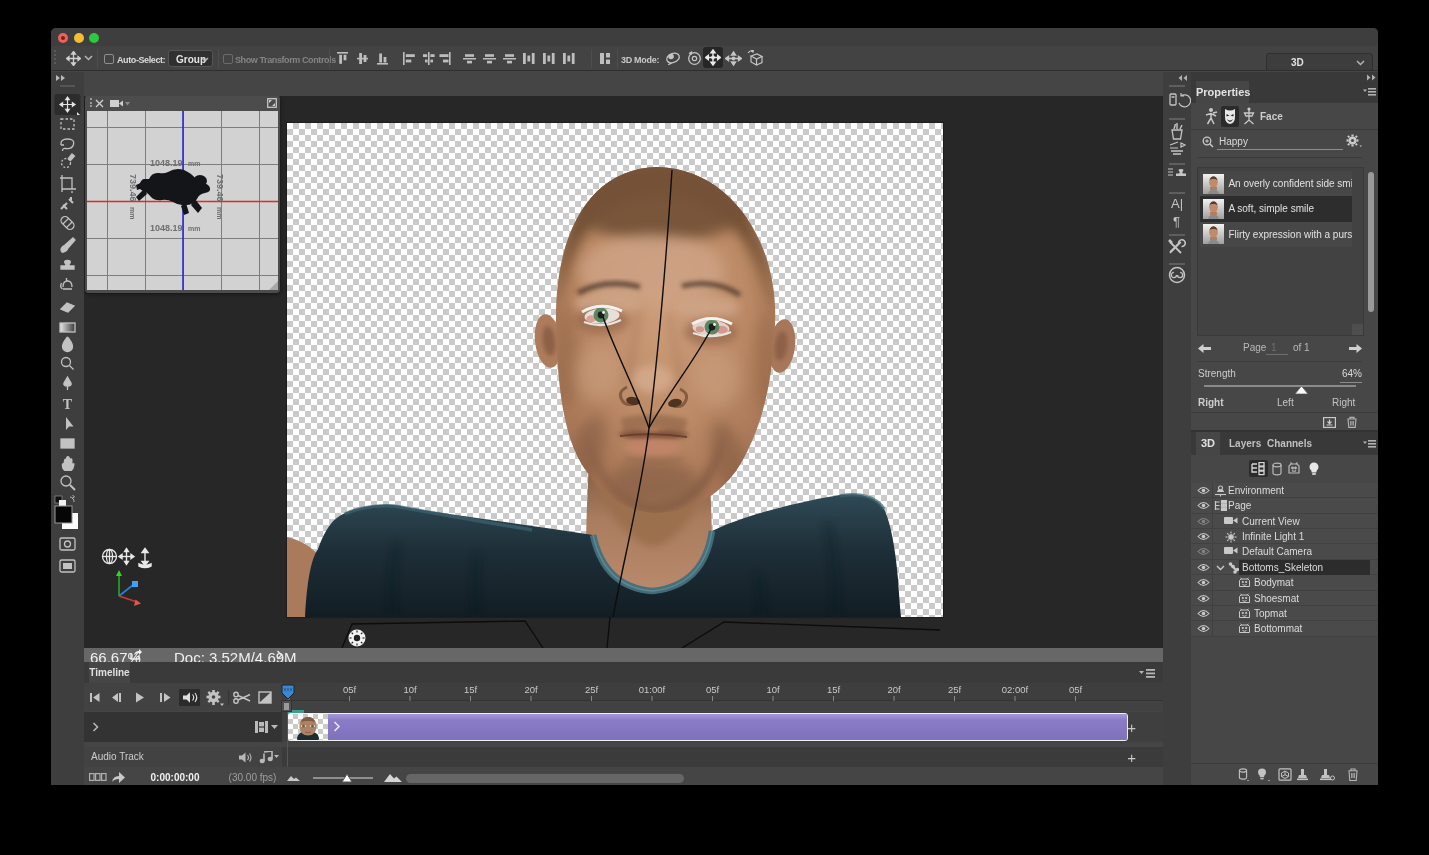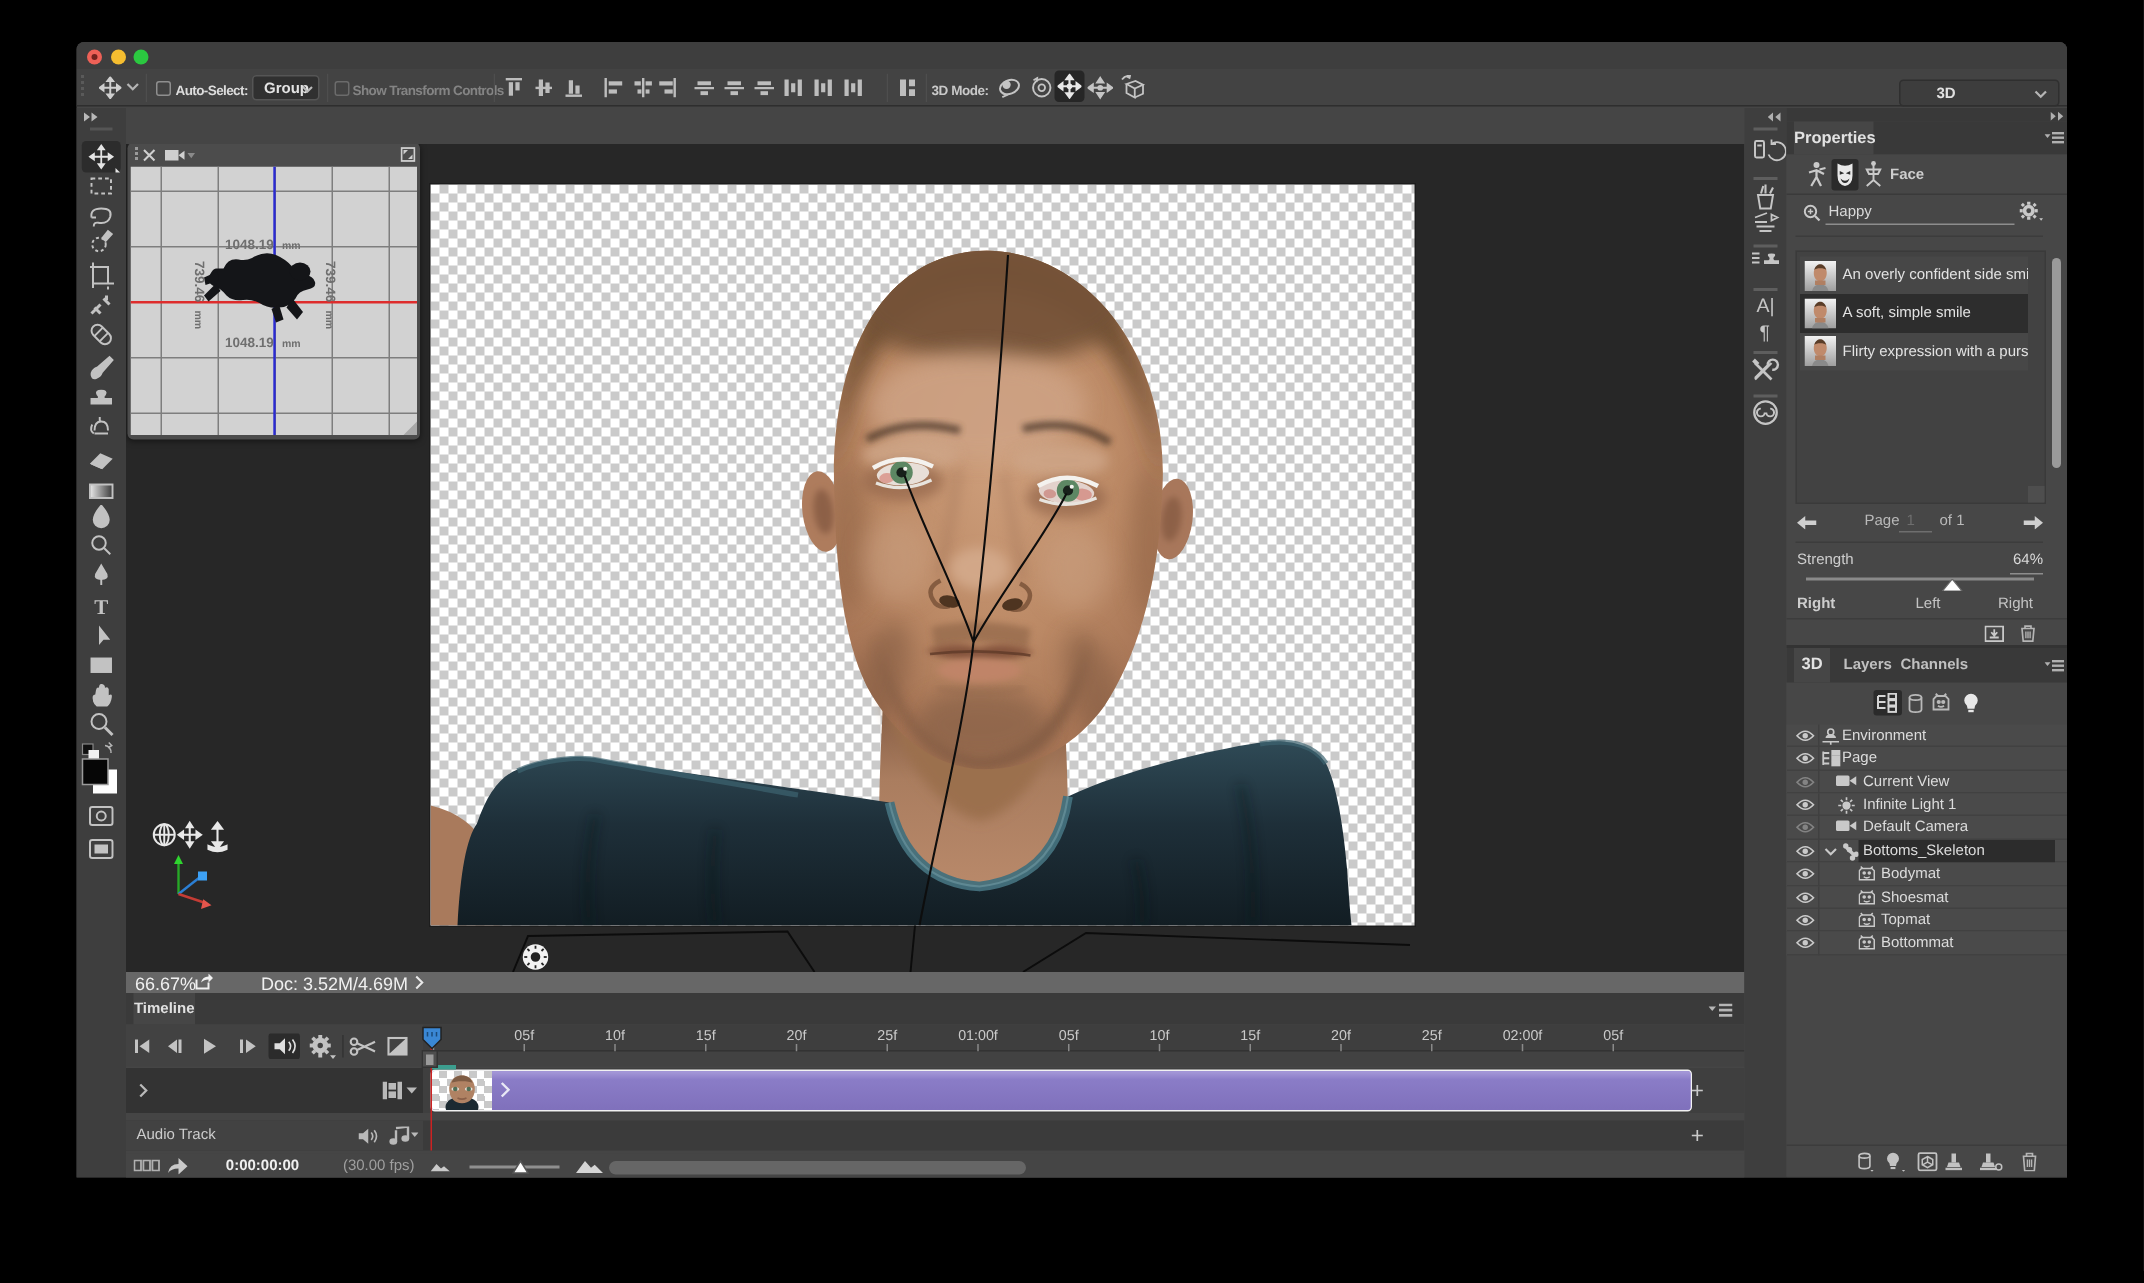--- a/index.html
+++ b/index.html
@@ -25,21 +25,21 @@
 
 #toolbar { position:absolute; left:0; top:44px; width:33px; height:713px; background:#3e3e3e; }
 
 #canvas { position:absolute; left:33px; top:68px; width:1079px; height:552px; background:#272727; overflow:hidden; }
 #checker { position:absolute; left:203px; top:27px; width:656px; height:494px;
   background:
    repeating-conic-gradient(#cacaca 0% 25%, #ffffff 0% 50%);
   background-size:12px 12px; box-shadow:0 0 0 1px #1d1d1d; }
 
 #statusbar { position:absolute; left:33px; top:620px; width:1079px; height:14px; background:#676767;
-  color:#f0f0f0; font-size:12px; }
+  color:#f0f0f0; font-size:15px; }
 
 #timeline { position:absolute; left:33px; top:634px; width:1079px; height:147px; background:#454545; }
 #tl-tabrow { position:absolute; left:0; top:0; width:1079px; height:21px; background:#3a3a3a; }
 #tl-tab { position:absolute; left:5px; top:0; width:41px; height:21px; background:#464646;
   color:#e0e0e0; font-weight:bold; font-size:10px; line-height:21px; text-align:center; }
 #tl-controls { position:absolute; left:0; top:21px; width:1079px; height:28px; background:#424242; }
 #tl-trackrow { position:absolute; left:0; top:50px; width:1079px; height:30px; background:#3f3f3f; }
 #tl-trackhead { position:absolute; left:0; top:0; width:198px; height:30px; background:#333333; }
 #tl-audiorow { position:absolute; left:0; top:85px; width:1079px; height:20px; background:#3b3b3b; }
 #tl-audiohead { position:absolute; left:0; top:0; width:198px; height:20px; background:#424242;

